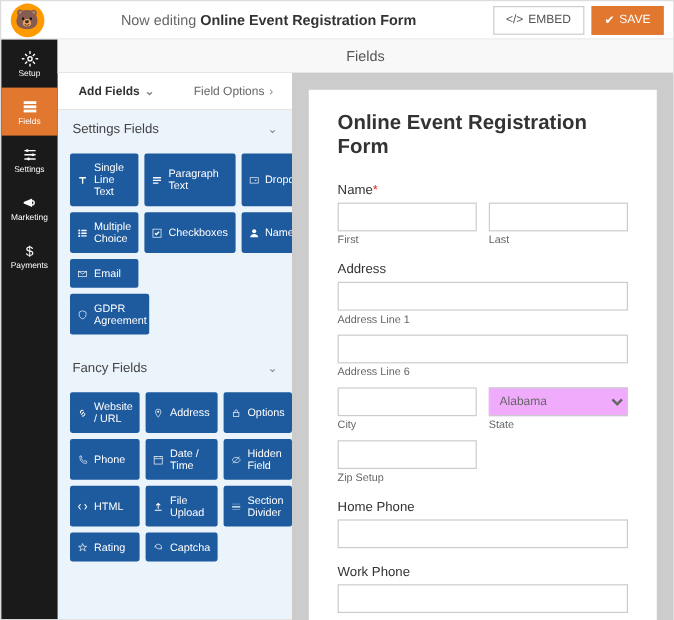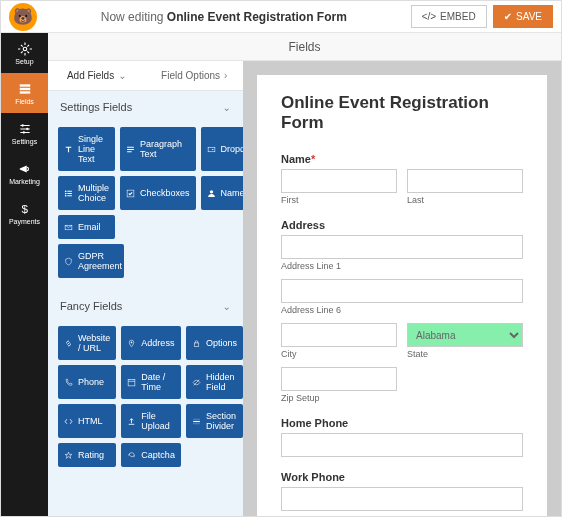--- a/index.html
+++ b/index.html
@@ -15,34 +15,34 @@
 .sidebar{width:47px;background:#1a1a1a;display:flex;flex-direction:column}
 .sidebar-item{height:40px;display:flex;flex-direction:column;align-items:center;justify-content:center;color:#fff;cursor:pointer;font-size:7px;gap:2px}
 .sidebar-item.active{background:#e27730}
 .sidebar-item svg{width:14px;height:14px;fill:#fff}
 .content{flex:1;display:flex;flex-direction:column}
 .content-header{height:28px;display:flex;align-items:center;justify-content:center;border-bottom:1px solid #e5e5e5;font-size:12px;color:#555;background:#f8f8f8}
 .content-body{flex:1;display:flex;overflow:hidden}
 .left-panel{width:195px;background:#ebf3fb;display:flex;flex-direction:column;overflow-y:auto}
 .tabs{display:flex;background:#fff;border-bottom:1px solid #e5e5e5}
 .tab{flex:1;font-size:10px;padding:9px 8px;text-align:center;cursor:pointer;color:#666;display:flex;align-items:center;justify-content:center;gap:4px}
-.tab.active{font-weight:400;color:#333}
+.tab.active{font-weight:700;color:#333}
 .section-header{display:flex;justify-content:space-between;align-items:center;padding:10px 12px;font-size:11px;color:#444;cursor:pointer}
 .chevron{font-size:10px;color:#888}
 .field-grid{display:grid;grid-template-columns:1fr 1fr 1fr;gap:5px;padding:4px 10px 12px}
 .field-btn{background:#1e5a9e;color:#fff;font-size:9px;padding:7px 6px;border:none;cursor:pointer;display:flex;align-items:center;gap:5px;border-radius:2px;text-align:left}
 .field-btn svg{width:9px;height:9px;fill:#fff;flex-shrink:0}
 .field-btn.full{grid-column:1/3;width:calc(50% - 2.5px)}
 .preview{flex:1;background:#ccc;padding:14px;overflow-y:auto}
 .preview-inner{background:#fff;padding:18px 24px;min-height:100%}
 .preview h2{font-size:17px;font-weight:600;color:#333;margin-bottom:20px}
-.form-label{font-size:11px;font-weight:700;color:#333;margin-bottom:4px;display:block}
+.form-label{font-size:11px;font-weight:400;color:#333;margin-bottom:4px;display:block}
 .req{color:#d63638}
 .form-input{width:100%;height:24px;border:1px solid #ccc;padding:2px 4px;font-size:11px}
-.form-select{width:100%;height:24px;border:1px solid #ccc;background:#86efac;font-size:10px;padding:0 4px;color:#666}
+.form-select{width:100%;height:24px;border:1px solid #ccc;background:#f0abfc;font-size:10px;padding:0 4px;color:#666}
 .sub-label{font-size:9px;color:#666;margin-top:2px;display:block}
 .row{display:flex;gap:10px}
 .col{flex:1}
 .field-group{margin-bottom:14px}
 .addr-row{margin-bottom:8px}
 </style>
 </head>
 <body>
 
 <div class="topbar">

